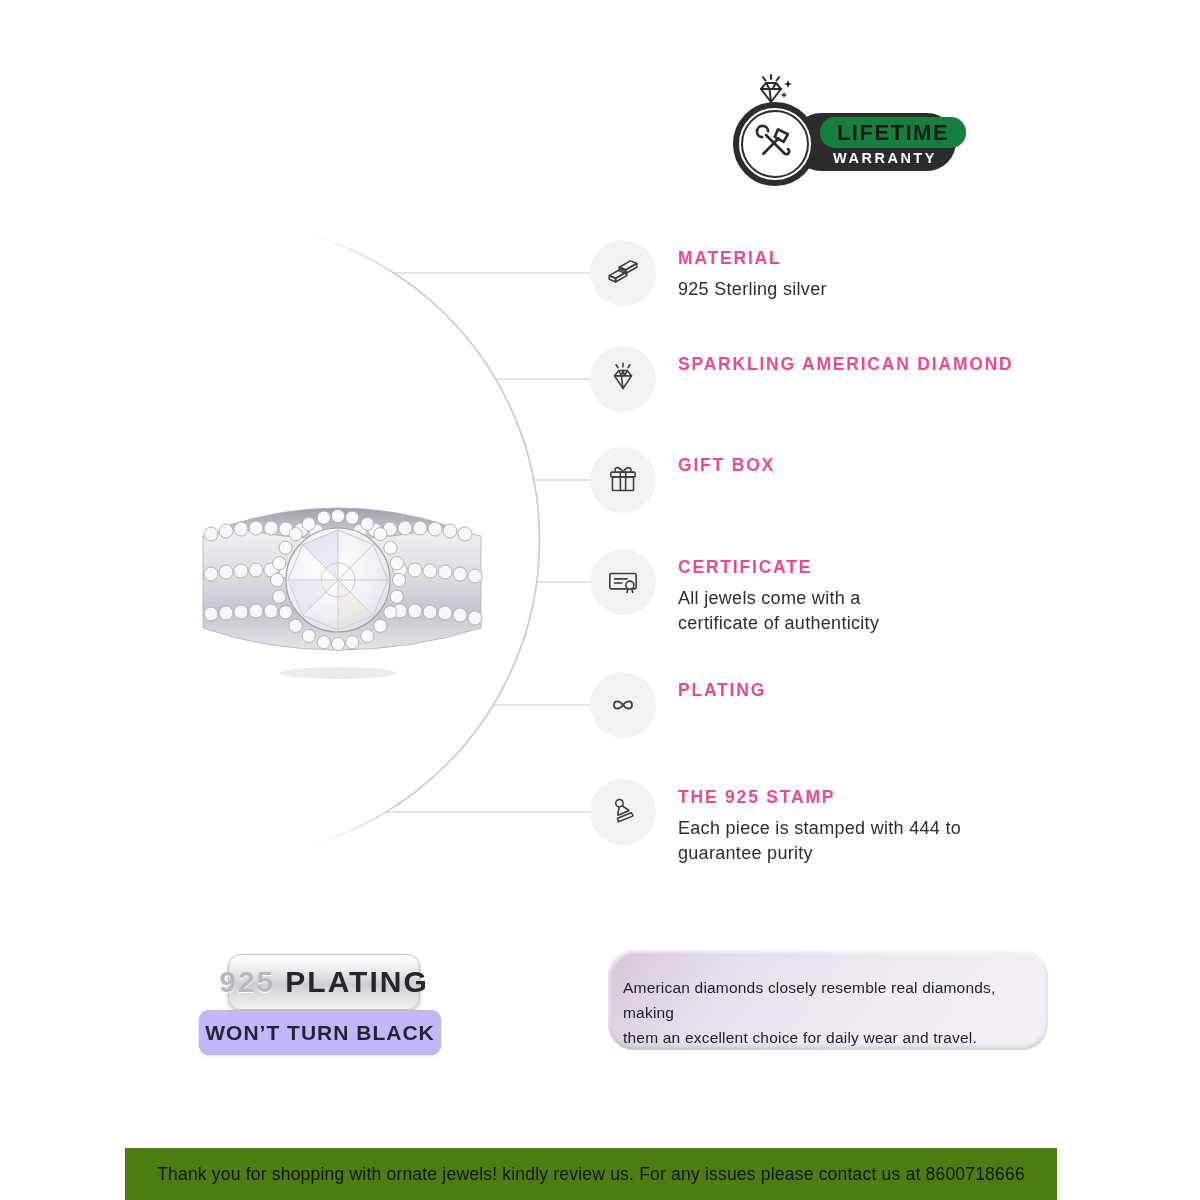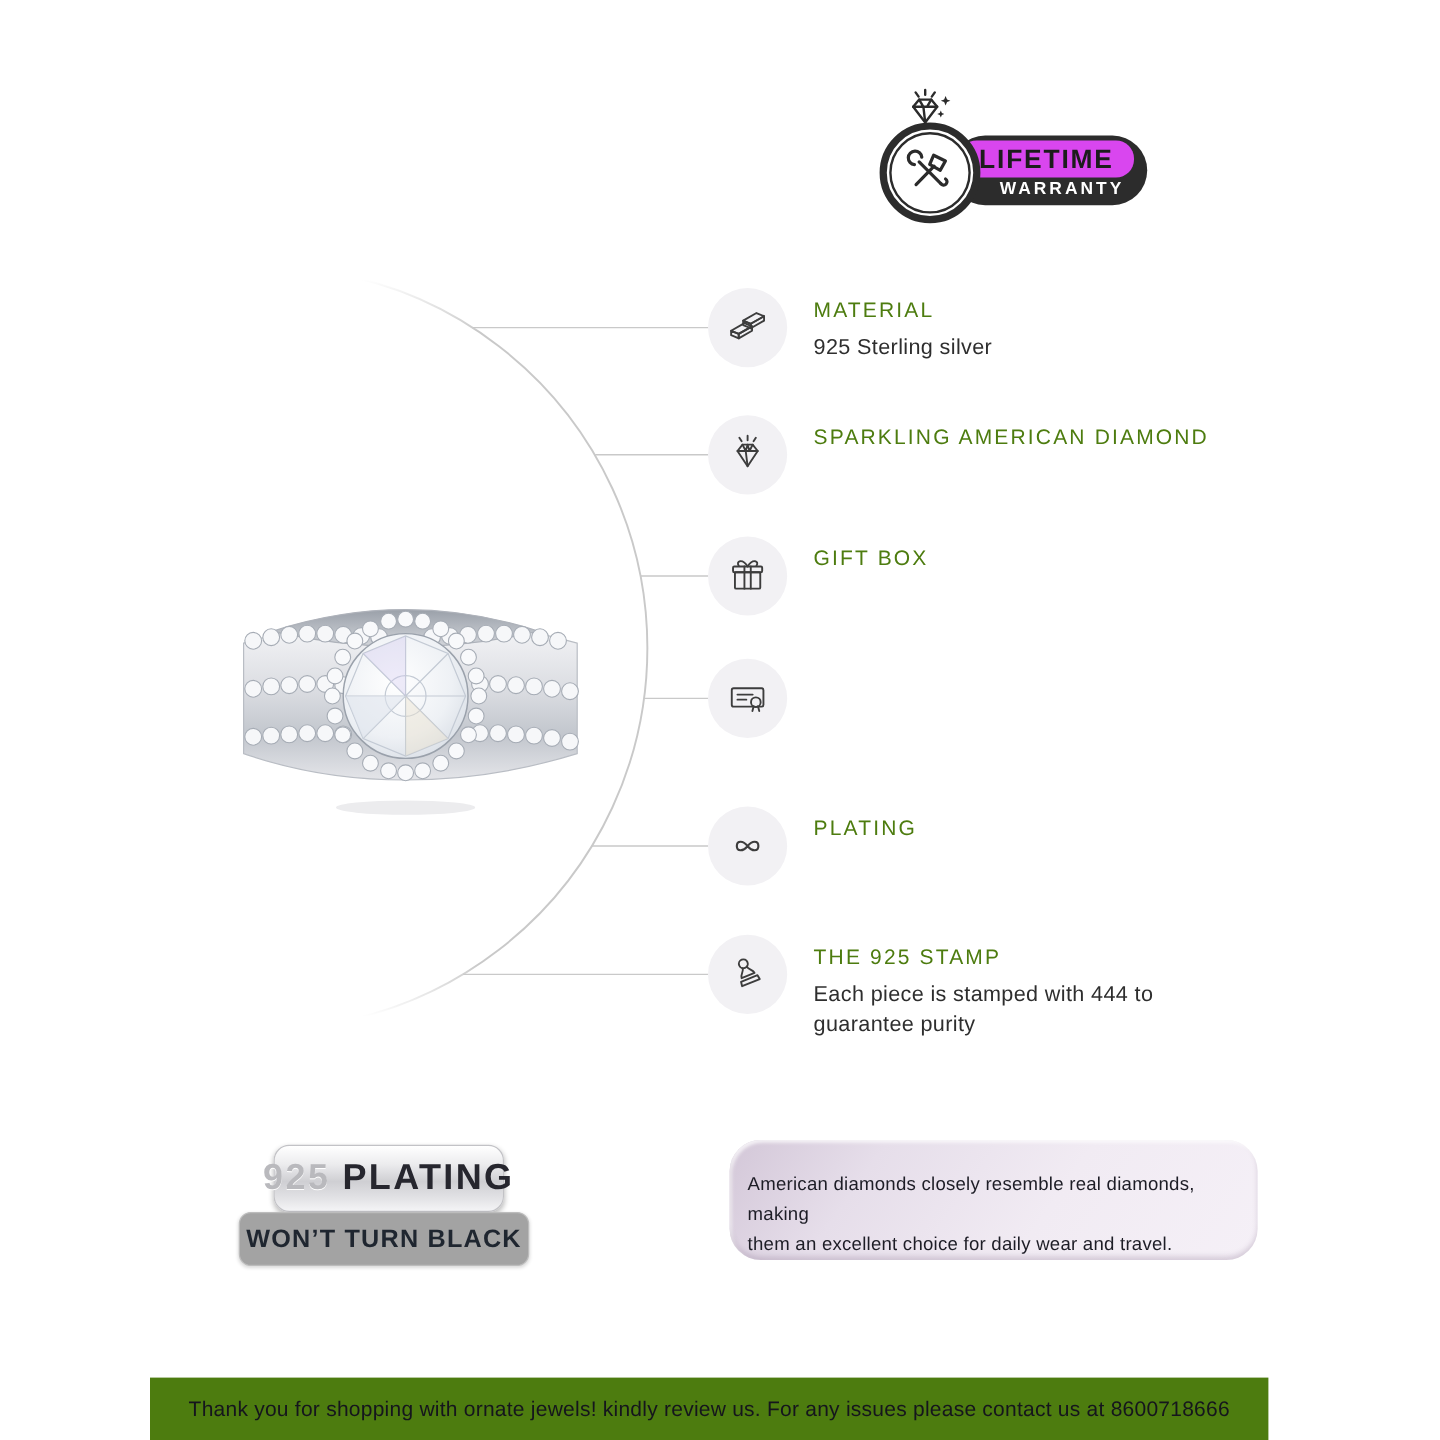--- a/index.html
+++ b/index.html
@@ -12,22 +12,22 @@
   svg{display:block}
   
   #connector-layer{position:absolute;left:0;top:0;width:1200px;height:1200px;pointer-events:none;}
   
   .wbadge{position:absolute;left:733px;top:75px;width:224px;height:112px;}
   .wbadge .pill{
     position:absolute;left:59px;top:38px;width:164px;height:58px;
     background:#2c2c2c;border-radius:29px;
   }
   .wbadge .pill .white-strip{
-    position:absolute;left:7px;top:4px;width:146px;height:31px;
-    background:#d946ef;border-radius:15px;
+    position:absolute;left:28px;top:4px;width:146px;height:31px;
+    background:#15803d;border-radius:15px;
     display:flex;align-items:center;justify-content:center;
     font-weight:800;font-size:22px;letter-spacing:1.5px;color:#1c1c1c;
   }
   .wbadge .pill .warranty-line{
     position:absolute;left:24px;right:2px;top:37px;text-align:center;
     color:#ffffff;font-weight:800;font-size:14.5px;letter-spacing:2.5px;
   }
   .wbadge .ring-circle{
     position:absolute;left:0;top:27px;width:84px;height:84px;border-radius:50%;
     background:#ffffff;border:6px solid #2c2c2c;box-sizing:border-box;z-index:2;
@@ -38,21 +38,21 @@
   }
   .wbadge .topper{position:absolute;left:6px;top:-2px;z-index:3;}
   
   .feature-row{position:absolute;left:590px;display:flex;align-items:flex-start;}
   .icon-circle{
     flex:0 0 66px;width:66px;height:66px;border-radius:50%;background:#f2f1f4;
     display:flex;align-items:center;justify-content:center;
   }
   .feature-text{margin-left:22px;padding-top:6px;}
   .feature-title{
-    font-size:17.5px;font-weight:400;letter-spacing:1.8px;color:#4d7c0f;
+    font-size:17.5px;font-weight:700;letter-spacing:1.8px;color:#ec4899;
     line-height:24px;white-space:nowrap;
   }
   .feature-desc{
     margin-top:7px;font-size:18px;color:#2e2e2e;line-height:25px;
     letter-spacing:0.3px;white-space:pre-line;
   }
   
   #ring-art{position:absolute;left:195px;top:488px;}
   
   .silver-badge{
@@ -63,21 +63,21 @@
   }
   .silver-badge .num{
     font-size:30px;font-weight:800;color:#b9b9bd;letter-spacing:2px;
     text-shadow:0 1px 0 #ffffff;
   }
   .silver-badge .lbl{
     margin-left:10px;font-size:30px;font-weight:800;color:#26262e;letter-spacing:2px;
   }
   .black-badge{
     position:absolute;left:199px;top:1010px;width:242px;height:45px;border-radius:10px;
-    background:#a3a3a3;border:1.5px solid #bcbcbc;box-sizing:border-box;
+    background:#c4b5fd;border:1.5px solid #bcbcbc;box-sizing:border-box;
     box-shadow:0 1px 3px rgba(0,0,0,0.15);
     display:flex;align-items:center;justify-content:center;
     font-size:21px;font-weight:800;color:#1f2630;letter-spacing:1px;
   }
   
   .note-box{
     position:absolute;left:608px;top:950px;width:440px;height:100px;border-radius:26px;
     background:linear-gradient(125deg,#d3c7d8 0%,#e6deea 26%,#f1ebf3 60%,#f5f0f7 100%);
     box-shadow:inset 0 -3px 4px rgba(122,100,132,0.25), inset 2px 2px 3px rgba(255,255,255,0.8);
     box-sizing:border-box;
@@ -297,20 +297,25 @@
 
 <div class="feature-row" style="top:549px">
   <div class="icon-circle">
     <svg width="38" height="38" viewBox="0 0 36 36" fill="none" stroke="#3d3d3d" stroke-width="1.5" stroke-linecap="round" stroke-linejoin="round">
       <rect x="5.5" y="10" width="25" height="14.5" rx="1.5"></rect>
       <path d="M10,15 H22 M10,19 H17"></path>
       <circle cx="24.5" cy="21" r="3.8" fill="#f2f1f4"></circle>
       <path d="M22.8,24.2 L21.8,28 M26.2,24.2 L27.2,28"></path>
     </svg>
   </div>
+  <div class="feature-text">
+    <div class="feature-title">CERTIFICATE</div>
+    <div class="feature-desc">All jewels come with a
+certificate of authenticity</div>
+  </div>
 </div>
 
 <div class="feature-row" style="top:672px">
   <div class="icon-circle">
     <svg width="38" height="38" viewBox="0 0 36 36" fill="none" stroke="#3d3d3d" stroke-width="1.7">
       <path d="M9.5,18 C9.5,13.5 14.5,13.5 18,18 C21.5,22.5 26.5,22.5 26.5,18 C26.5,13.5 21.5,13.5 18,18 C14.5,22.5 9.5,22.5 9.5,18 Z"></path>
     </svg>
   </div>
   <div class="feature-text">
     <div class="feature-title">PLATING</div>

